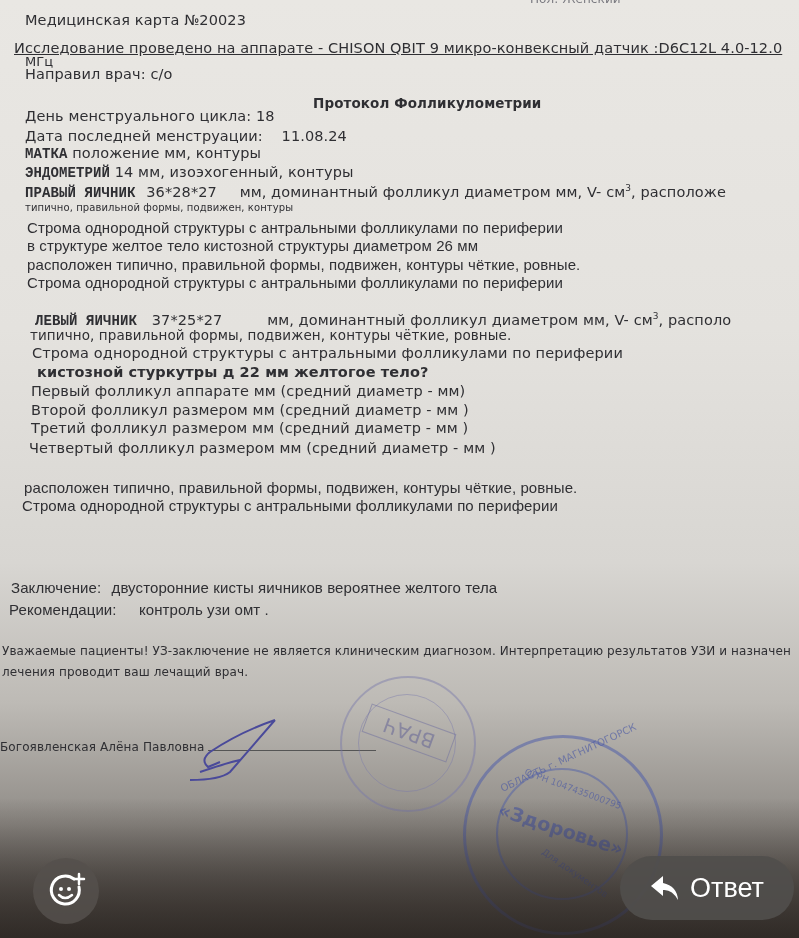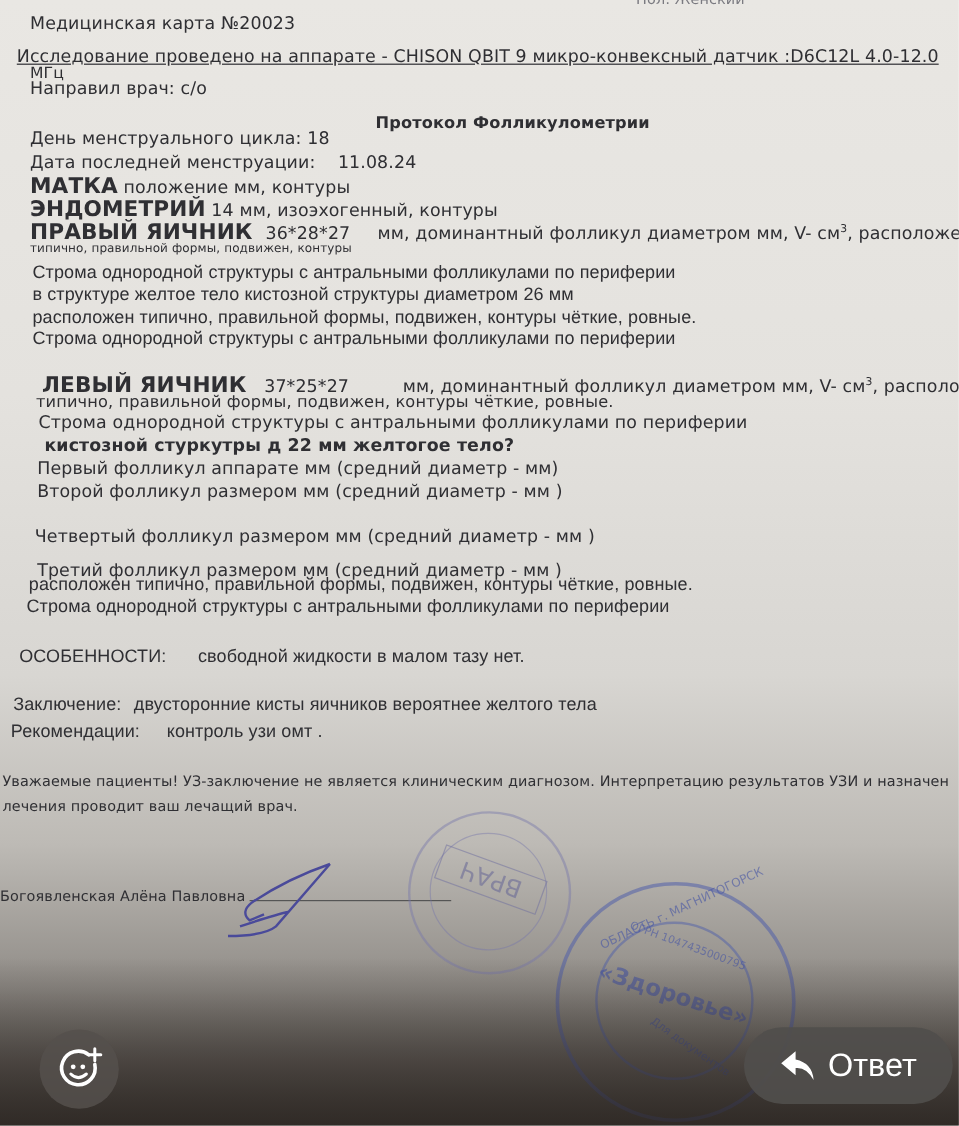--- a/index.html
+++ b/index.html
@@ -5,21 +5,21 @@
   html, body { margin: 0; padding: 0; }
   body {
     width: 799px; height: 938px; overflow: hidden; position: relative;
     background: linear-gradient(180deg, #e9e7e3 0%, #e4e2de 35%, #d8d6d2 60%, #bdbab5 75%, #8f8b86 88%, #4a4541 100%);
     font-family: "DejaVu Sans", sans-serif;
     color: #2f2f33;
   }
   .doc { position: absolute; left: 0; top: 0; width: 662px; height: 938px; }
   .line { position: absolute; white-space: nowrap; font-size: 14.5px; letter-spacing: 0.1px; }
   .b { font-weight: bold; }
-  .big { font-size: 18px; }
+  .big { font-size: 14px; font-family: Liberation Mono, monospace; }
   .cond { font-family: "Liberation Sans", sans-serif; font-size: 15px; }
   .faint { color: #7a7a80; }
   .sup { font-size: 9px; vertical-align: super; }
   .sig-line { position: absolute; left: 208px; top: 750px; width: 168px; height: 1px; background: #555; }
   .stamp1 { position: absolute; left: 340px; top: 676px; width: 132px; height: 132px; border-radius: 50%;
             border: 2px solid rgba(120,120,170,0.45); }
   .stamp1 .inner { position: absolute; left: 16px; top: 16px; width: 96px; height: 96px; border-radius: 50%;
             border: 1.5px solid rgba(120,120,170,0.45); }
   .stamp1 .box { position: absolute; left: 22px; top: 40px; width: 88px; height: 28px; border: 1.5px solid rgba(110,110,160,0.5);
             transform: rotate(200deg); font-size: 20px; color: rgba(100,100,150,0.55); text-align: center; line-height: 28px; font-family: "DejaVu Sans", sans-serif; }
@@ -82,30 +82,26 @@
     <span class="b big">ЛЕВЫЙ ЯИЧНИК</span>
     <span style="margin-left:10px;">37*25*27</span>
     <span style="margin-left:40px;">мм,  доминантный фолликул диаметром   мм, V-    см</span><span class="sup">3</span><span>, располо</span>
   </div>
   <div class="line" style="left:30px; top:327px; font-size:13.5px;">типично, правильной формы, подвижен, контуры чёткие, ровные.</div>
   <div class="line" style="left:32px; top:345px;">Строма однородной структуры с антральными фолликулами по периферии</div>
   <div class="line b" style="left:37px; top:364px;">кистозной стуркутры д 22 мм желтогое тело?</div>
 
   <div class="line" style="left:31px; top:383px;">Первый фолликул аппарате    мм (средний диаметр -   мм)</div>
   <div class="line" style="left:31px; top:402px;">Второй фолликул размером    мм (средний диаметр -   мм )</div>
-  <div class="line" style="left:31px; top:420px;margin-top:48px;">Третий фолликул размером    мм (средний диаметр -   мм )</div>
+  <div class="line" style="left:31px; top:420px;">Третий фолликул размером    мм (средний диаметр -   мм )</div>
   <div class="line" style="left:29px; top:440px;">Четвертый фолликул размером   мм (средний диаметр -  мм )</div>
 
   <div class="line cond" style="left:24px; top:479px;">расположен типично, правильной формы, подвижен, контуры чёткие, ровные.</div>
   <div class="line cond" style="left:22px; top:497px;">Строма однородной структуры с антральными фолликулами по периферии</div>
 
-  <div class="line cond" style="left:16px; top:539px;">
-    <span>ОСОБЕННОСТИ:</span>
-    <span style="margin-left:22px;">свободной жидкости в малом тазу нет.</span>
-  </div>
 
   <div class="line cond" style="left:11px; top:579px;">
     <span>Заключение:</span>
     <span style="margin-left:6px;">двусторонние кисты яичников вероятнее желтого тела</span>
   </div>
   <div class="line cond" style="left:9px; top:601px;">
     <span>Рекомендации:</span>
     <span style="margin-left:18px;">контроль узи омт .</span>
   </div>
 

